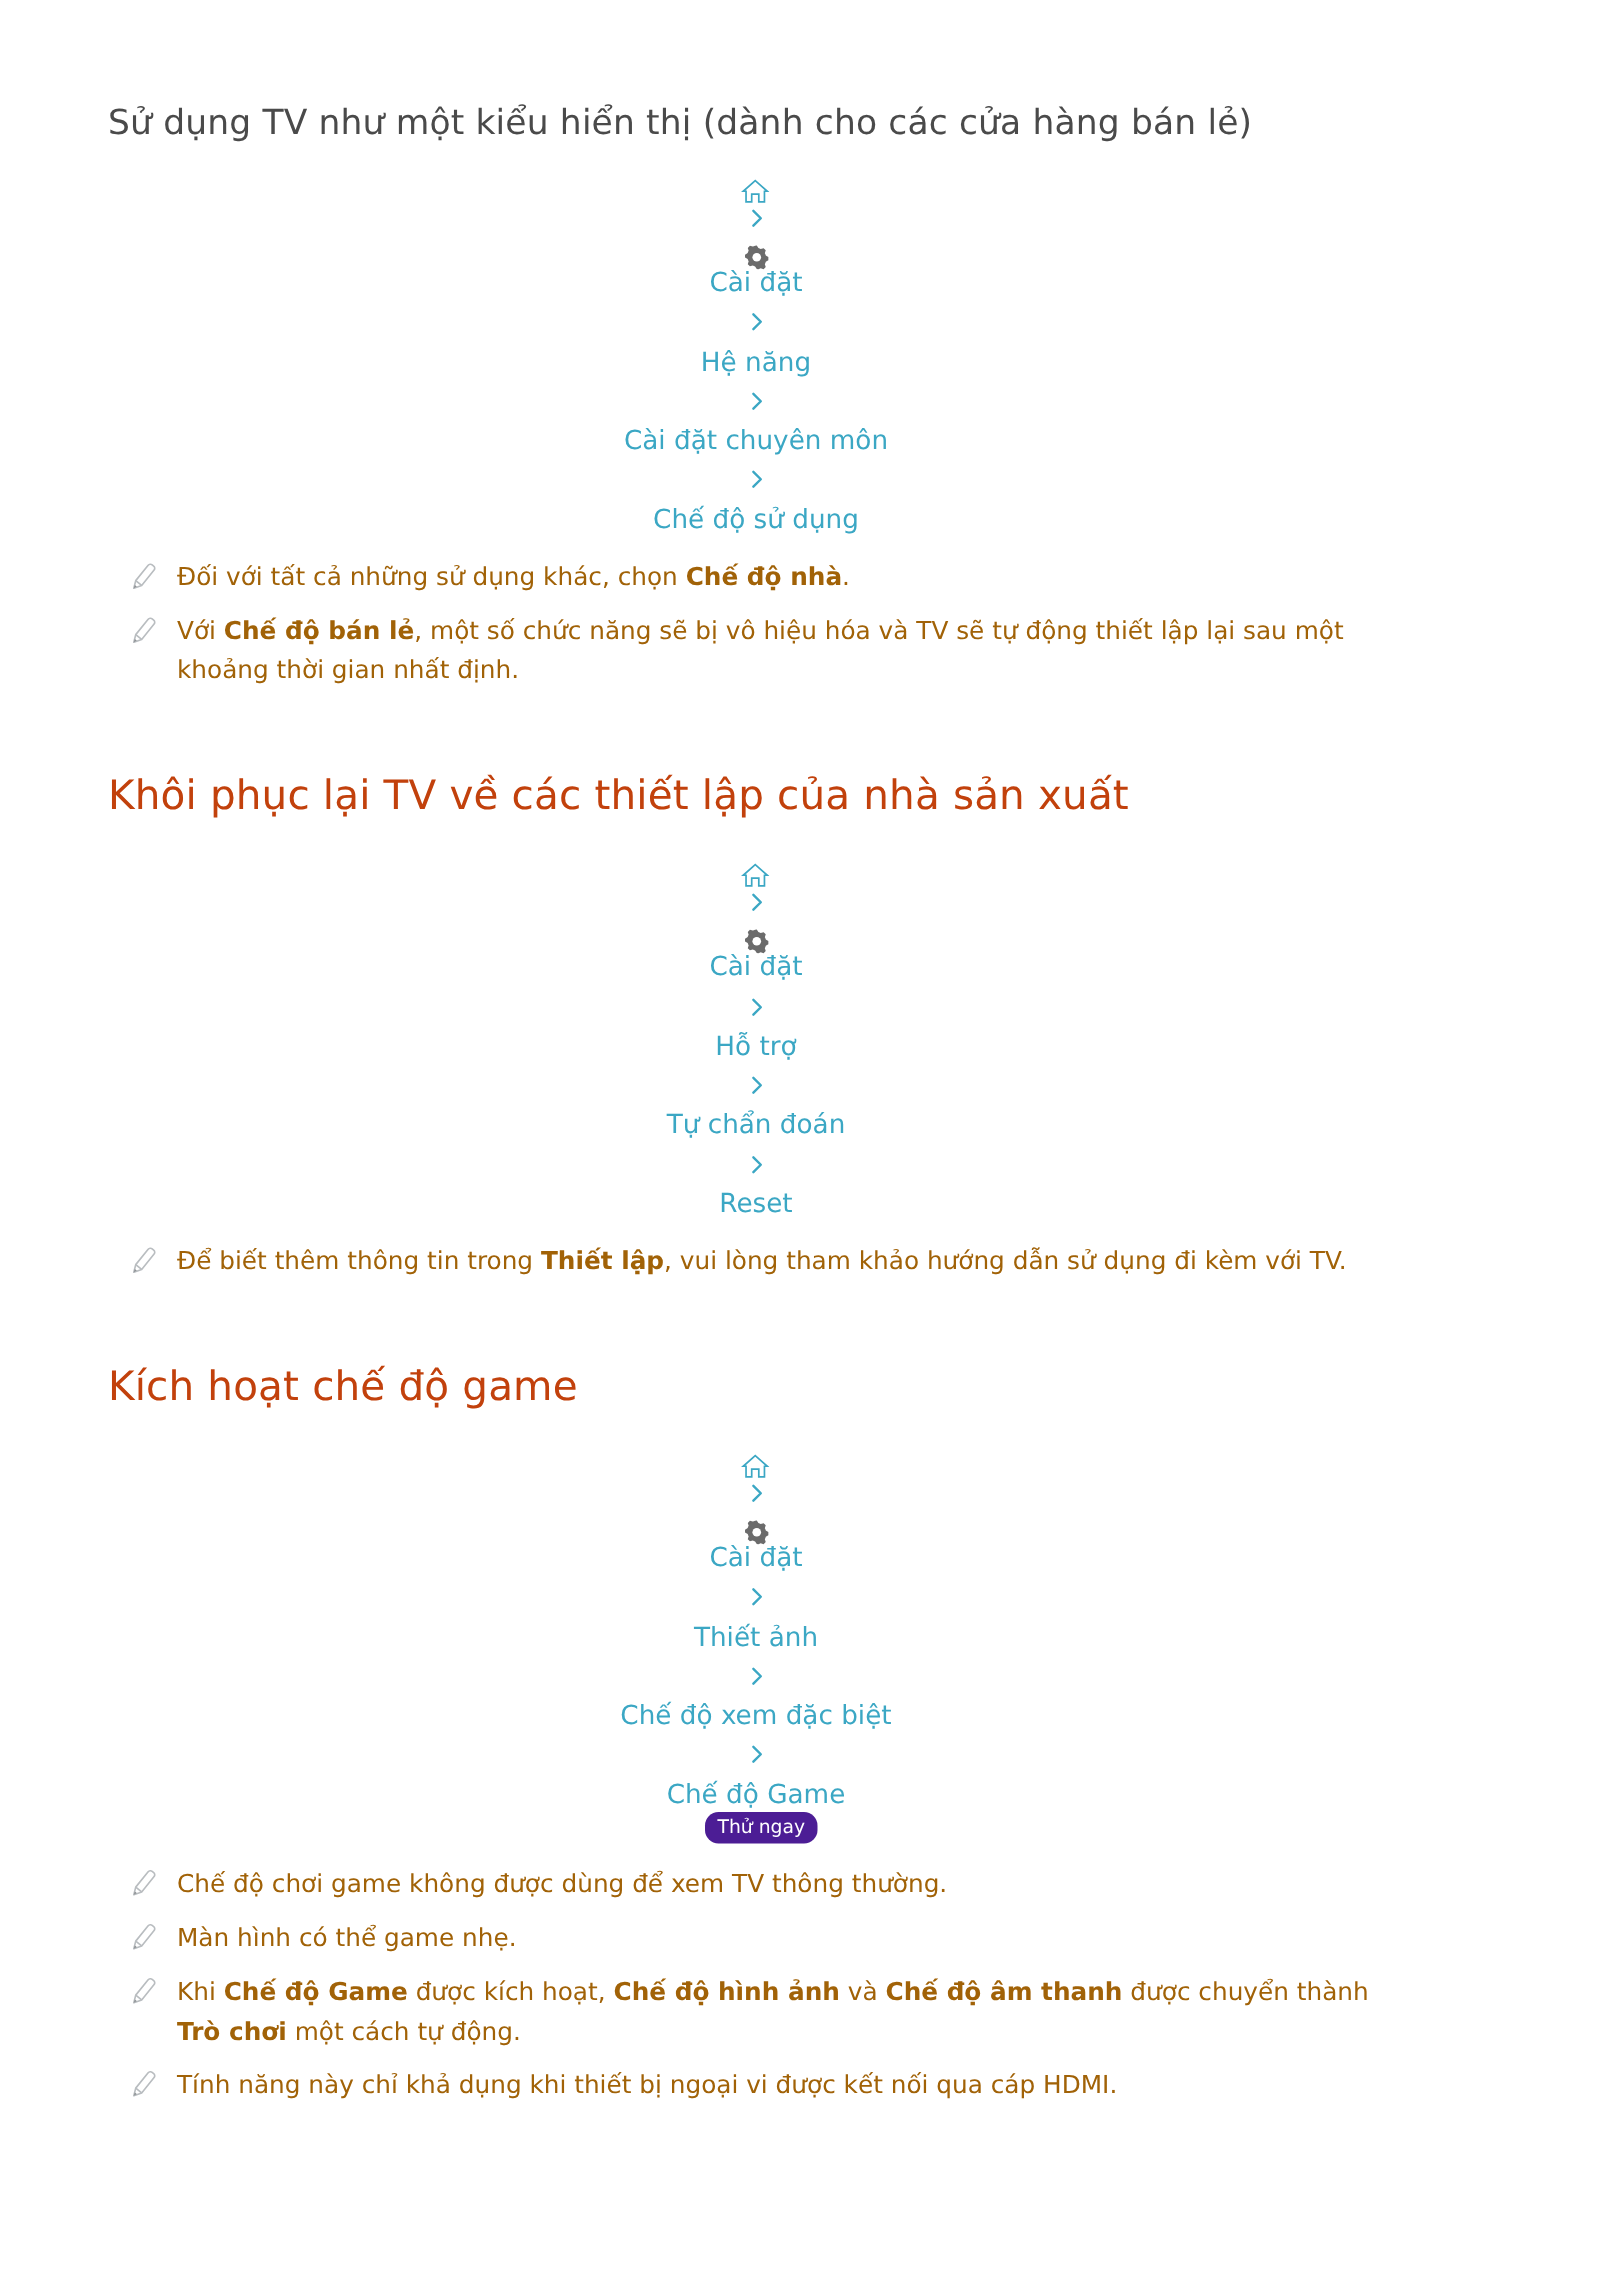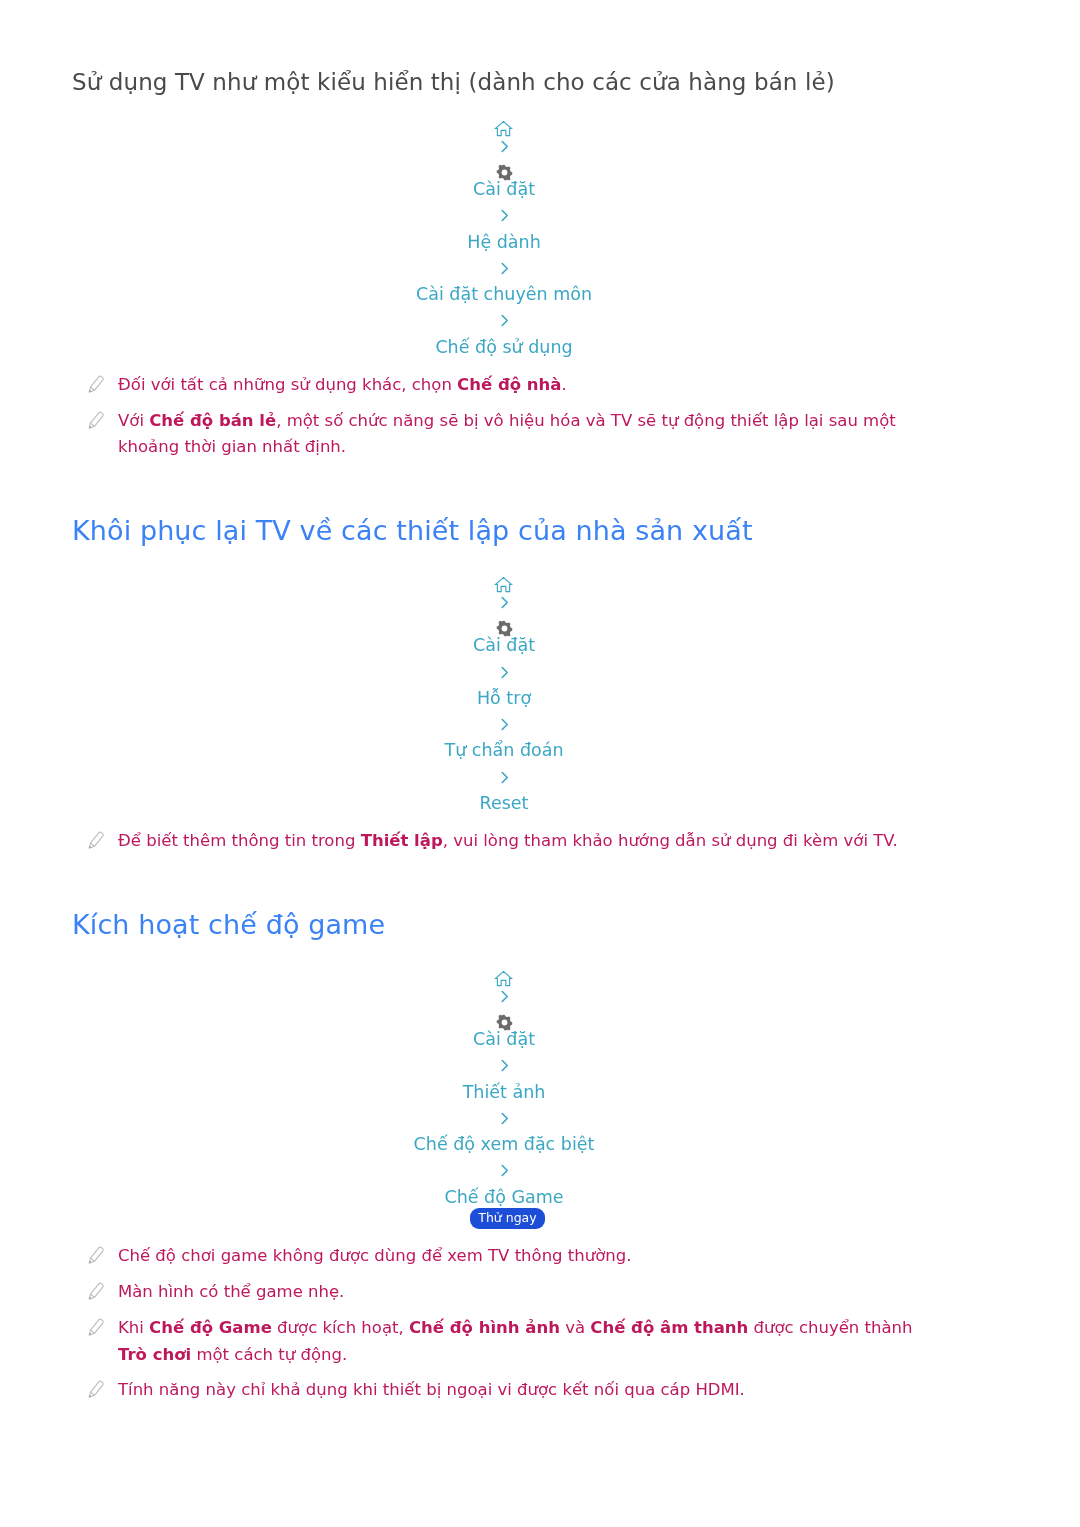--- a/index.html
+++ b/index.html
@@ -27,21 +27,21 @@
     font-size: 23px;
     font-weight: 400;
     color: #4a4a4a;
     margin: 18px 0 18px 0;
     letter-spacing: 0.1px;
     line-height: 1.3;
   }
   h1.section-title-big {
     font-size: 27px;
     font-weight: 400;
-    color: #3b82f6;
+    color: #c2410c;
     margin: 52px 0 24px 0;
     letter-spacing: 0.1px;
     line-height: 1.3;
   }
 
   
   .path {
     display: flex;
     flex-wrap: wrap;
     align-items: center;
@@ -71,40 +71,40 @@
     display: inline-block;
     margin: 0 7px;
     position: relative;
     top: 1px;
   }
   .path .crumb {
     white-space: nowrap;
   }
   .badge {
     display: inline-block;
-    background: #1d4ed8;
+    background: #4c1d95;
     color: #ffffff;
     font-size: 12.5px;
     line-height: 1;
     padding: 4px 8px 5px 8px;
     border-radius: 9px;
     margin-left: 7px;
     position: relative;
     top: -2px;
     white-space: nowrap;
   }
 
   
   .note {
     display: flex;
     align-items: flex-start;
     margin: 9px 0 9px 0;
     font-size: 16.5px;
     line-height: 1.62;
-    color: #be185d;
+    color: #a16207;
   }
   .note .pencil {
     flex: 0 0 auto;
     width: 22px;
     height: 22px;
     margin: 2px 12px 0 12px;
   }
   .note .note-text {
     flex: 1 1 auto;
     max-width: 900px;
@@ -126,21 +126,21 @@
         <span class="gear-icon"><svg viewBox="0 0 20 20" width="17" height="17" xmlns="http://www.w3.org/2000/svg">
             <g fill="#6b6b6b">
               <path d="M10 0.8 l1.3 2.0 a7.4 7.4 0 0 1 1.8 0.75 l2.25-0.7 1.7 1.7 -0.7 2.25 a7.4 7.4 0 0 1 0.75 1.8 l2.0 1.3 v2.4 l-2.0 1.3 a7.4 7.4 0 0 1 -0.75 1.8 l0.7 2.25 -1.7 1.7 -2.25-0.7 a7.4 7.4 0 0 1 -1.8 0.75 L10 19.2 l-1.3-2.0 a7.4 7.4 0 0 1 -1.8-0.75 l-2.25 0.7 -1.7-1.7 0.7-2.25 a7.4 7.4 0 0 1 -0.75-1.8 L0.8 10.1 V8.0 l2.1-1.3 a7.4 7.4 0 0 1 0.75-1.8 L2.95 2.65 l1.7-1.7 2.25 0.7 A7.4 7.4 0 0 1 8.7 0.9 Z"></path>
             </g>
             <circle cx="10" cy="10" r="3.4" fill="#ffffff"></circle>
           </svg></span>
         <span class="crumb">Cài đặt</span>
         <span class="chev"><svg viewBox="0 0 10 14" width="9" height="13" xmlns="http://www.w3.org/2000/svg">
             <path d="M2.5 1.5 L8 7 L2.5 12.5" fill="none" stroke="#3ba7c4" stroke-width="1.8" stroke-linecap="round" stroke-linejoin="round"></path>
           </svg></span>
-        <span class="crumb">Hệ dành</span>
+        <span class="crumb">Hệ năng</span>
         <span class="chev"><svg viewBox="0 0 10 14" width="9" height="13" xmlns="http://www.w3.org/2000/svg">
             <path d="M2.5 1.5 L8 7 L2.5 12.5" fill="none" stroke="#3ba7c4" stroke-width="1.8" stroke-linecap="round" stroke-linejoin="round"></path>
           </svg></span>
         <span class="crumb">Cài đặt chuyên môn</span>
         <span class="chev"><svg viewBox="0 0 10 14" width="9" height="13" xmlns="http://www.w3.org/2000/svg">
             <path d="M2.5 1.5 L8 7 L2.5 12.5" fill="none" stroke="#3ba7c4" stroke-width="1.8" stroke-linecap="round" stroke-linejoin="round"></path>
           </svg></span>
         <span class="crumb">Chế độ sử dụng</span>
       </div>
       <div class="note">

